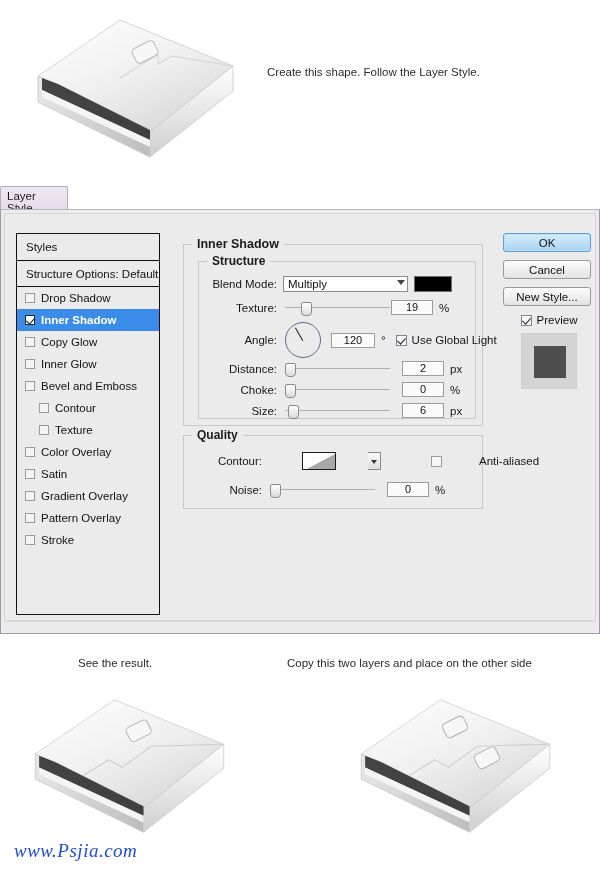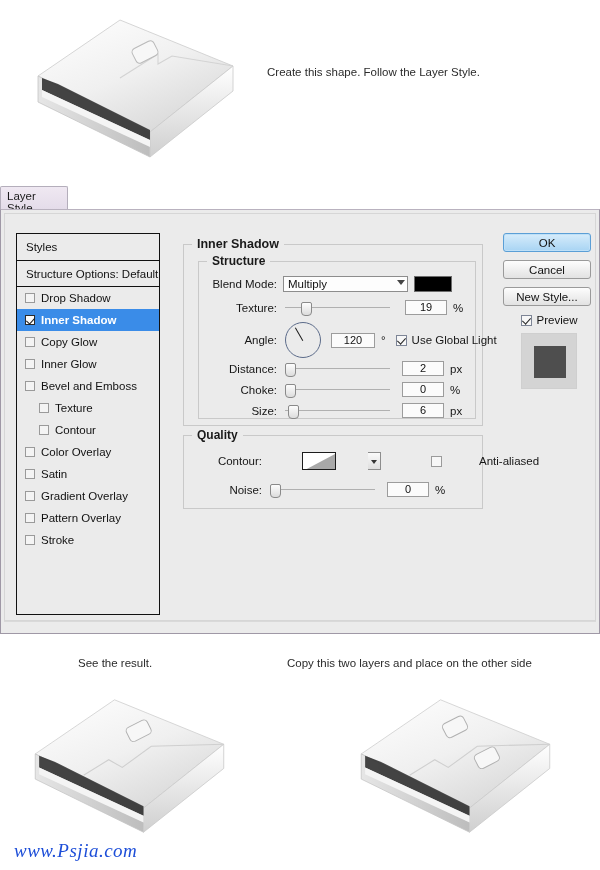--- a/index.html
+++ b/index.html
@@ -257,25 +257,25 @@
           <div class="style-item">
             <span class="cb"></span>
             <span>Inner Glow</span>
           </div>
           <div class="style-item">
             <span class="cb"></span>
             <span>Bevel and Emboss</span>
           </div>
           <div class="style-item indent">
             <span class="cb"></span>
+            <span>Contour</span>
+          </div>
+          <div class="style-item indent">
+            <span class="cb"></span>
             <span>Texture</span>
-          </div>
-          <div class="style-item indent">
-            <span class="cb"></span>
-            <span>Contour</span>
           </div>
           <div class="style-item">
             <span class="cb"></span>
             <span>Color Overlay</span>
           </div>
           <div class="style-item">
             <span class="cb"></span>
             <span>Satin</span>
           </div>
           <div class="style-item">
@@ -308,21 +308,21 @@
                 </span>
                 <span class="swatch"></span>
               </div>
 
               <div class="row" style="left:8px;top:38px;">
                 <span class="lbl" style="width:70px;">Texture:</span>
                 <span class="slider" style="margin-left:8px;">
                   <span class="track"></span>
                   <span class="knob" style="left:16px;"></span>
                 </span>
-                <span class="num" style="margin-left:15px;">19</span>
+                <span class="num" style="margin-left:1px;">19</span>
                 <span class="unit">%</span>
               </div>
 
               <div class="row" style="left:8px;top:60px;">
                 <span class="lbl" style="width:70px;">Angle:</span>
                 <span class="dial" style="margin-left:8px;">
                   <span class="needle"></span>
                 </span>
                 <span class="num" style="margin-left:10px;width:44px;">120</span>
                 <span class="unit">°</span>

